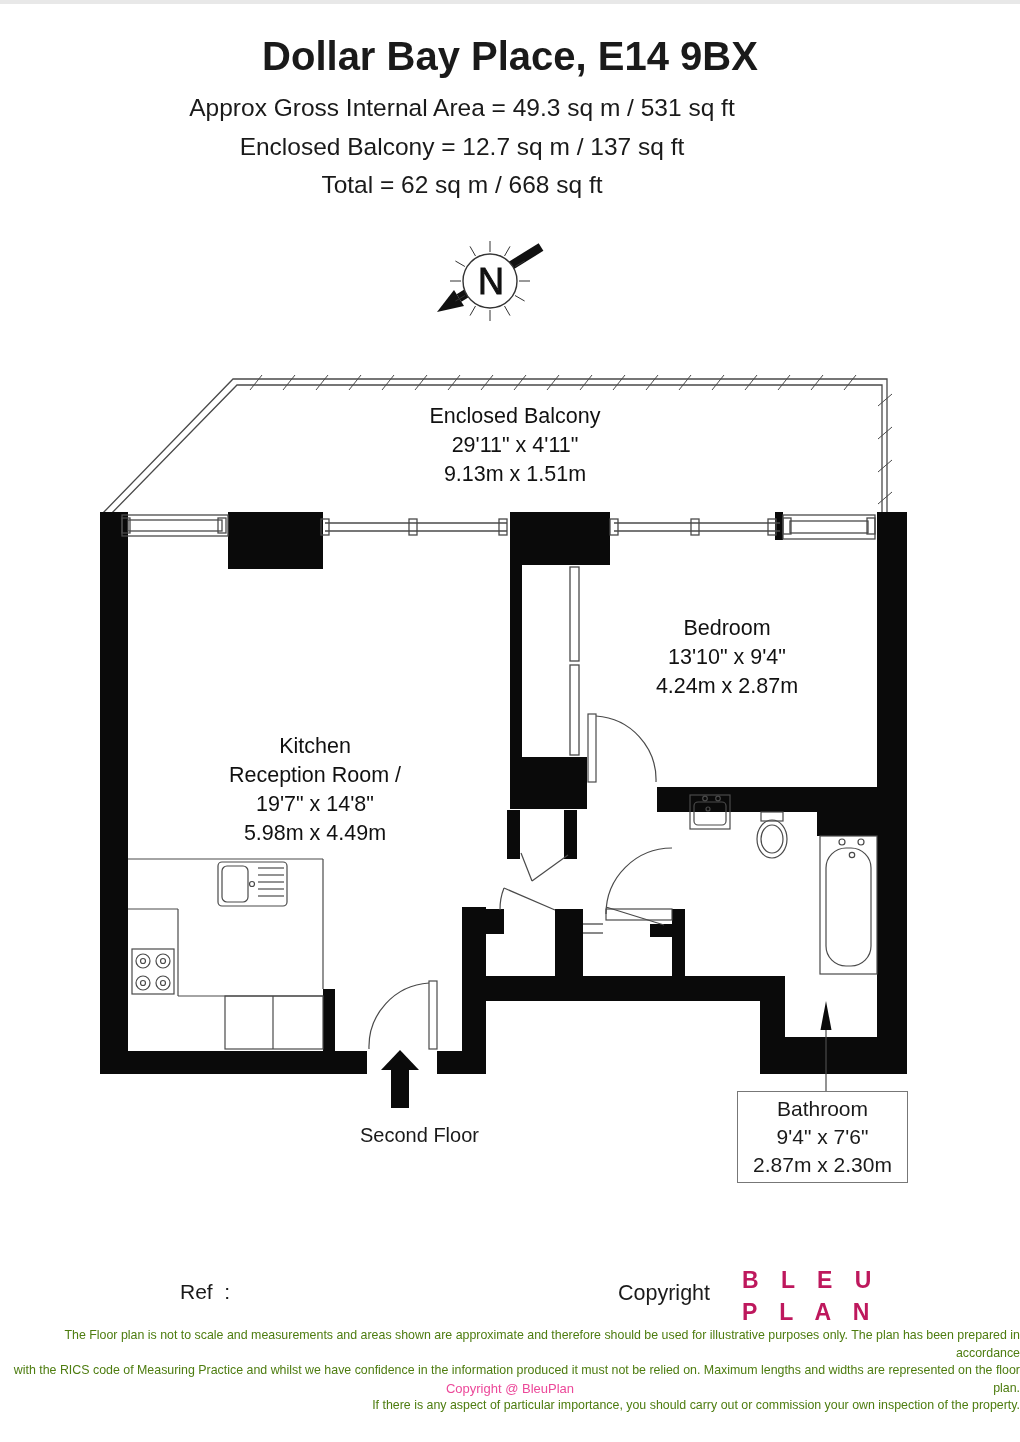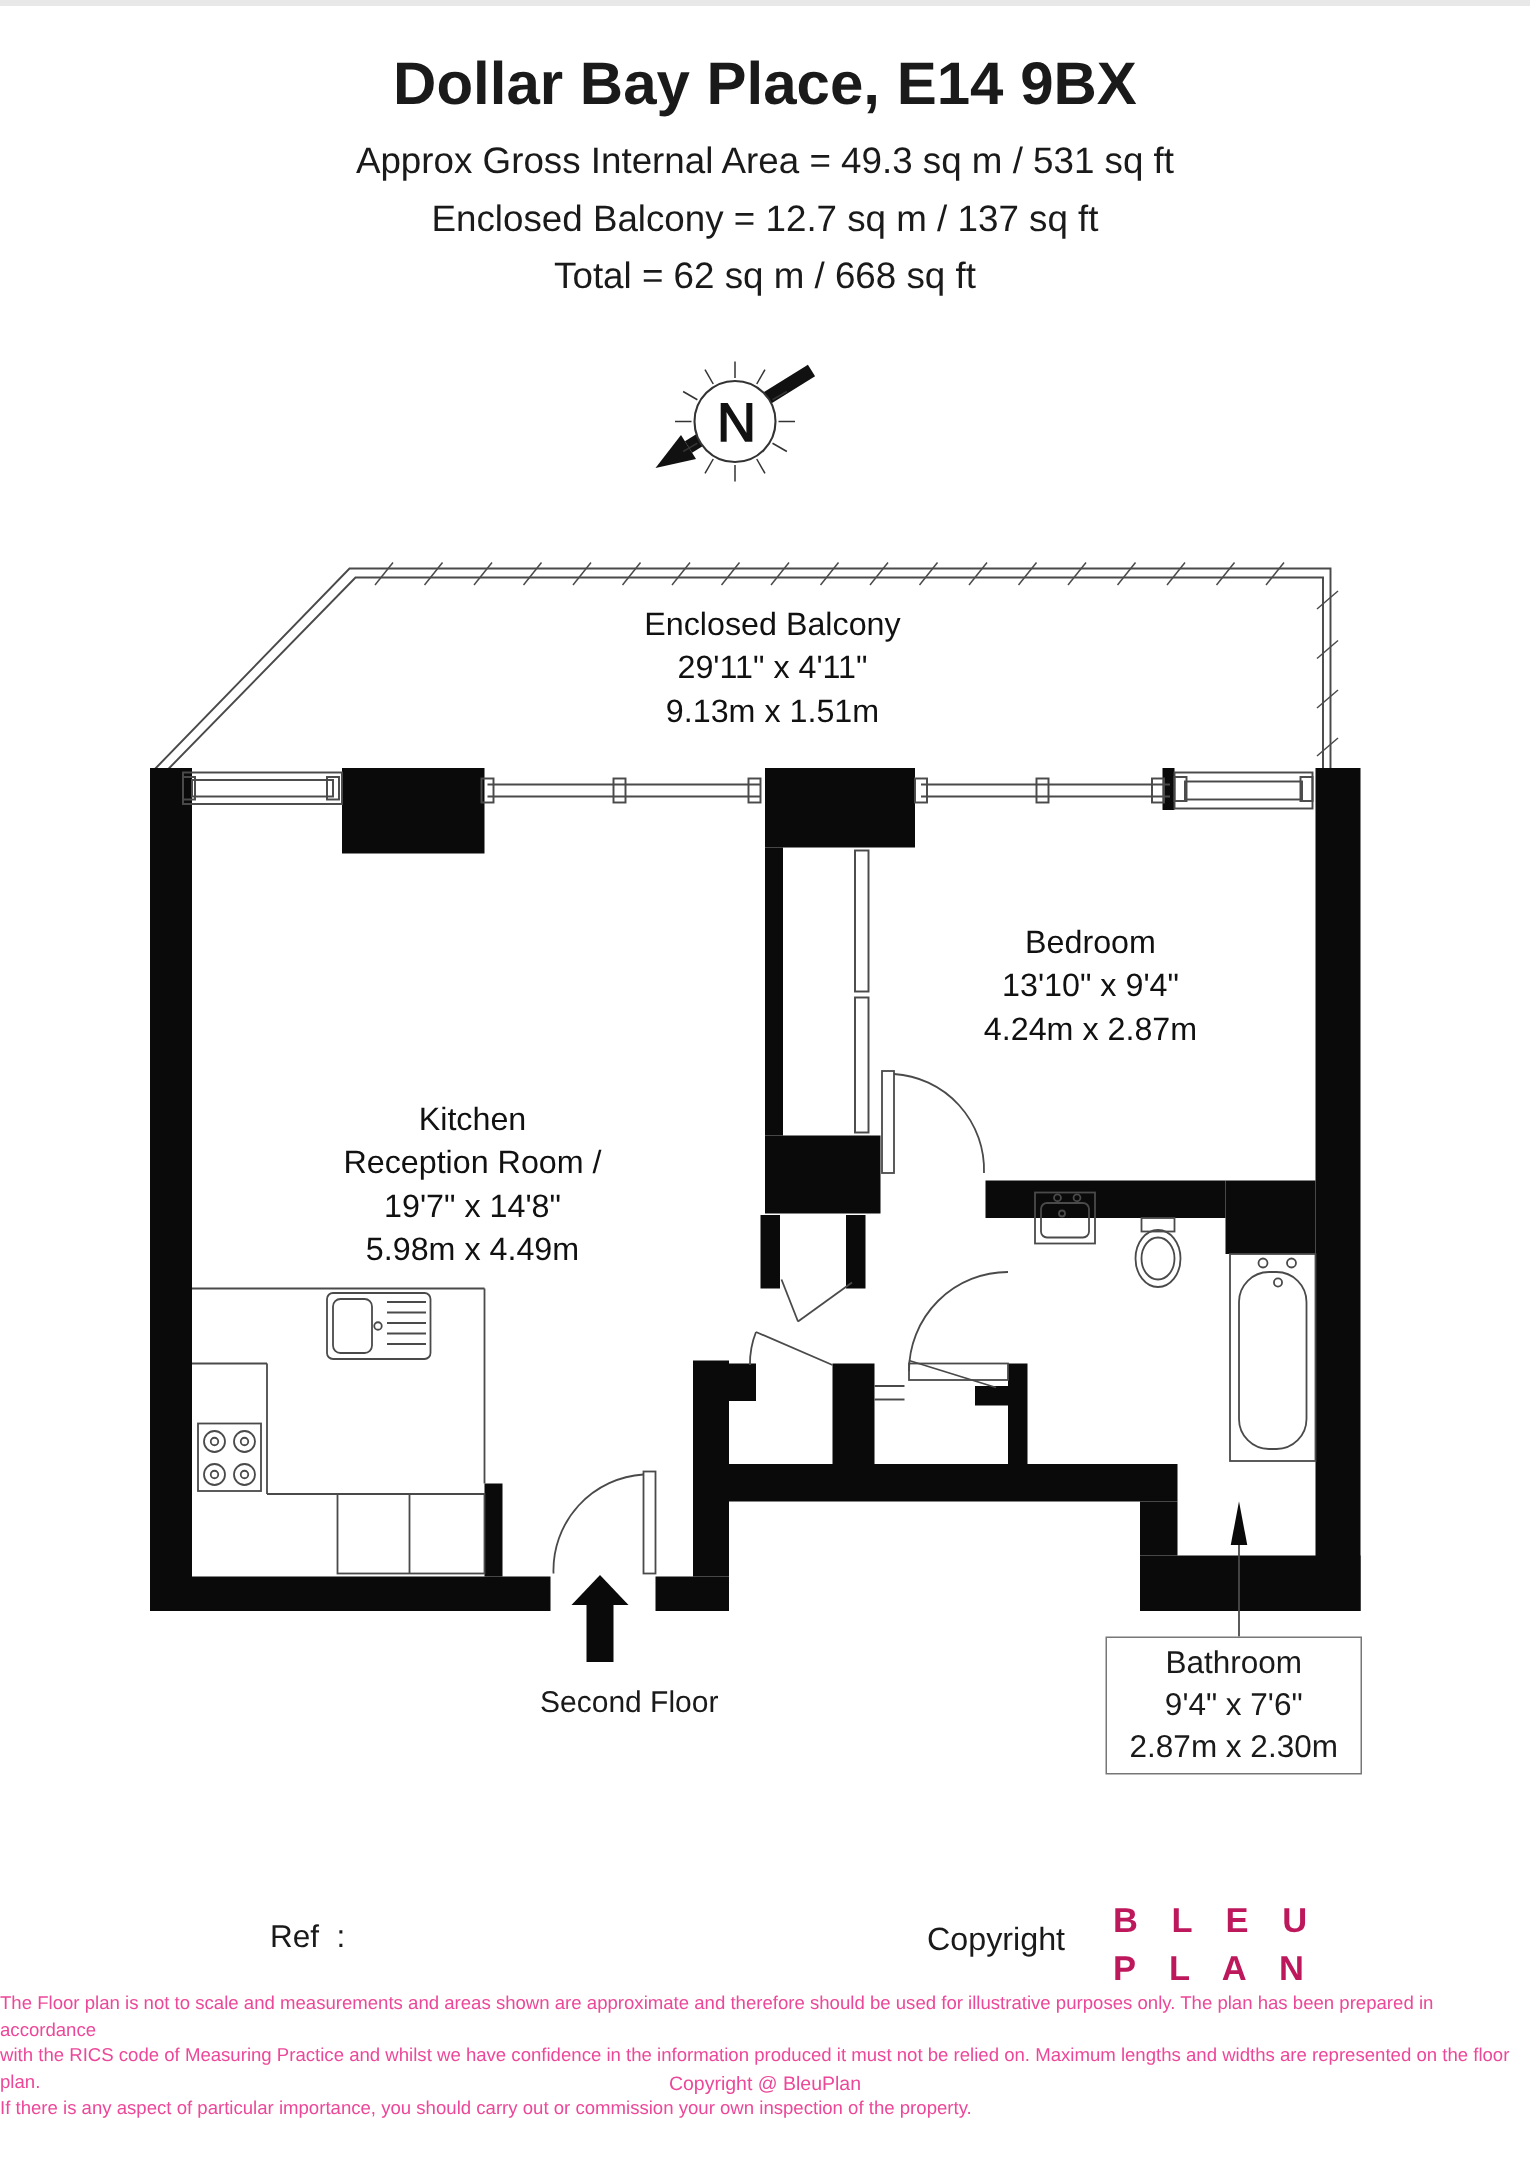--- a/index.html
+++ b/index.html
@@ -4,31 +4,31 @@
 <style>
   html,body{margin:0;padding:0;background:#e8e8e8;}
   .page{
     position:relative;width:1020px;height:1442px;background:#ffffff;
     font-family:"Liberation Sans", sans-serif;color:#1a1a1a;overflow:hidden;
     margin:4px auto;
   }
   .abs{position:absolute;}
   .ctr{text-align:center;}
   .hdr-title{left:0;top:30px;width:1020px;font-size:40px;font-weight:bold;letter-spacing:0px;}
-  .hdr-line{left:0;top:0;width:924px;font-size:24.5px;padding-left:48px;}
+  .hdr-line{left:0;top:0;width:924px;font-size:24.5px;}
   .room-label{font-size:21.5px;line-height:29px;text-align:center;color:#111;}
   .floor-label{left:360px;top:1120px;width:314px;font-size:20px;text-align:left;}
   .bath-box{
     left:737px;top:1087px;width:171px;height:92px;border:1px solid #777;
     box-sizing:border-box;font-size:21px;line-height:28px;text-align:center;padding-top:3px;
   }
   .ref-label{left:180px;top:1276px;font-size:21px;white-space:pre;}
   .copyright-label{left:618px;top:1277px;font-size:21.5px;}
   .logo{left:742px;top:1260px;width:160px;font-size:23px;font-weight:bold;line-height:32px;letter-spacing:8px;}
-  .disclaimer{left:0;top:1323px;width:1020px;font-size:12.4px;line-height:17.5px;text-align:left;color:#ec4899;}
+  .disclaimer{left:0;top:1323px;width:1020px;font-size:12.4px;line-height:17.5px;text-align:right;color:#4d7c0f;}
   .copyright-note{left:0;top:1377px;width:1020px;font-size:13px;text-align:center;color:#ec4899;}
   svg text.compass-n{font-family:"Liberation Sans", sans-serif;font-size:36px;fill:#111;}
 </style>
 </head>
 <body>
 
 <div class="page">
 
   <div class="abs ctr hdr-title">Dollar Bay Place, E14 9BX</div>
   <div class="abs hdr-line ctr" style="top:90px">Approx Gross Internal Area = 49.3 sq m / 531 sq ft</div>

